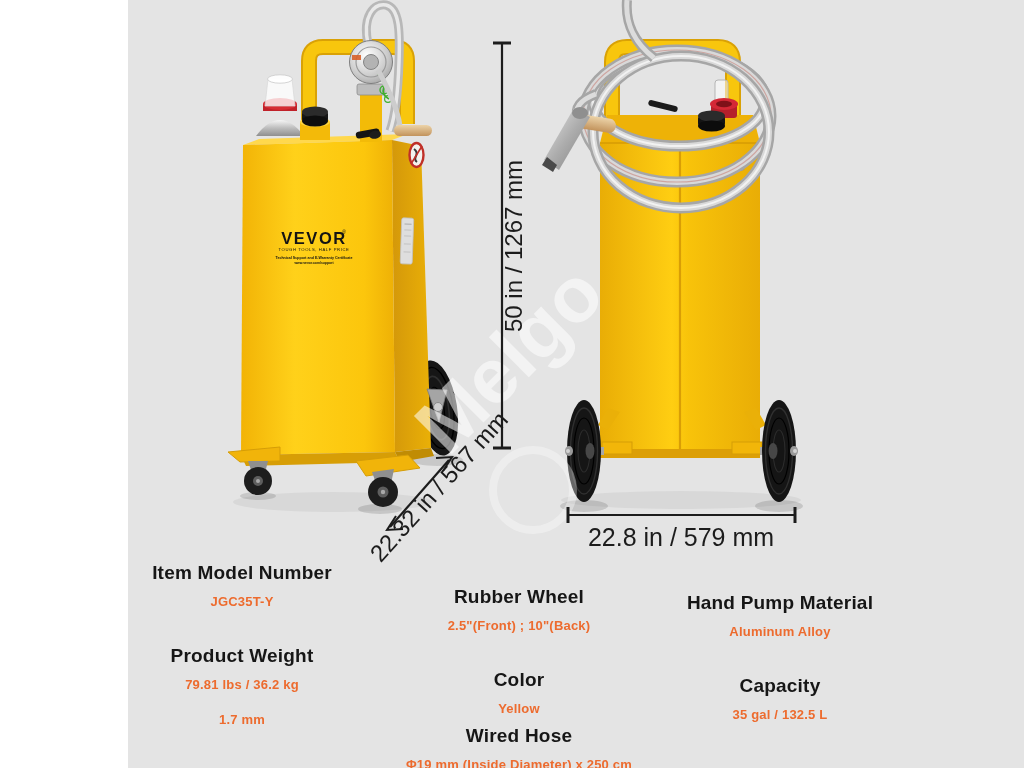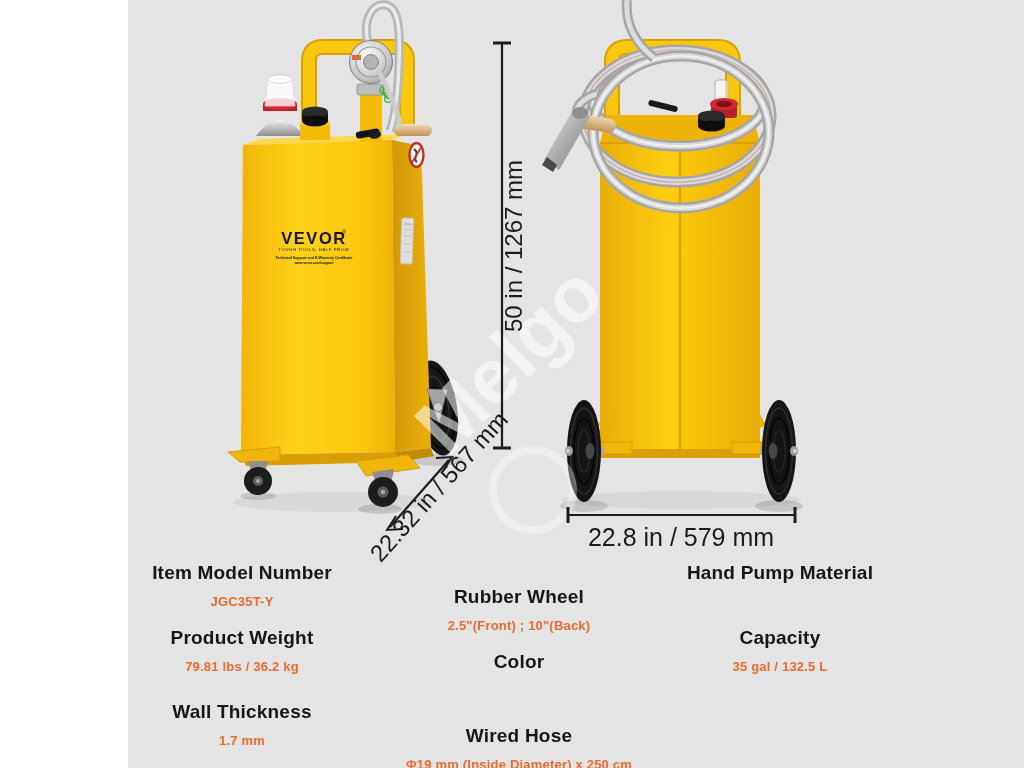--- a/index.html
+++ b/index.html
@@ -12,22 +12,22 @@
     background:#e4e4e4;overflow:hidden;
   }
   svg{position:absolute;left:0;top:0;}
   svg text{font-family:"Liberation Sans",sans-serif;}
   .specs{position:absolute;left:0;top:0;width:768px;height:768px;}
   .cell{position:absolute;text-align:center;}
   .cell .lbl{font-weight:bold;font-size:19px;line-height:21px;color:#161616;letter-spacing:.2px;}
   .cell .val{font-weight:bold;font-size:13px;line-height:21px;color:#ed6b2e;margin-top:8px;letter-spacing:.2px;}
   .c1{width:300px;left:-36px;}
   .c2{width:420px;left:181px;margin-top:24px;}
-  .c3{width:300px;left:502px;}
-  .r1{top:562px;} .r2{top:627px;} .r3{top:701px;}
+  .c3{width:300px;left:502px;margin-top:30px;}
+  .r1{top:562px;} .r2{top:645px;} .r3{top:701px;}
 </style>
 </head>
 <body>
 
 <div class="canvas">
 <svg width="768" height="768" viewBox="0 0 768 768">
   <defs>
     <linearGradient id="gFront" x1="0" y1="0" x2="1" y2="0">
       <stop offset="0" stop-color="#f2b306"></stop>
           <stop offset="0.35" stop-color="#ffd11a"></stop>
@@ -287,34 +287,35 @@
   <div class="cell c1 r1">
     <div class="lbl">Item Model Number</div>
     <div class="val">JGC35T-Y</div>
   </div>
   <div class="cell c2 r1">
     <div class="lbl">Rubber Wheel</div>
     <div class="val">2.5"(Front) ; 10"(Back)</div>
   </div>
   <div class="cell c3 r1">
     <div class="lbl">Hand Pump Material</div>
+    <div class="val">Aluminum Alloy</div>
   </div>
   <div class="cell c1 r2">
     <div class="lbl">Product Weight</div>
     <div class="val">79.81 lbs / 36.2 kg</div>
   </div>
   <div class="cell c2 r2">
     <div class="lbl">Color</div>
+    <div class="val">Yellow</div>
   </div>
   <div class="cell c3 r2">
     <div class="lbl">Capacity</div>
     <div class="val">35 gal / 132.5 L</div>
   </div>
   <div class="cell c1 r3">
-    <div class="lbl">Wall Thickness</div>
     <div class="val">1.7 mm</div>
   </div>
   <div class="cell c2 r3">
     <div class="lbl">Wired Hose</div>
     <div class="val">Φ19 mm (Inside Diameter) x 250 cm</div>
   </div>
 </div>
 </div>
 
 </body></html>

